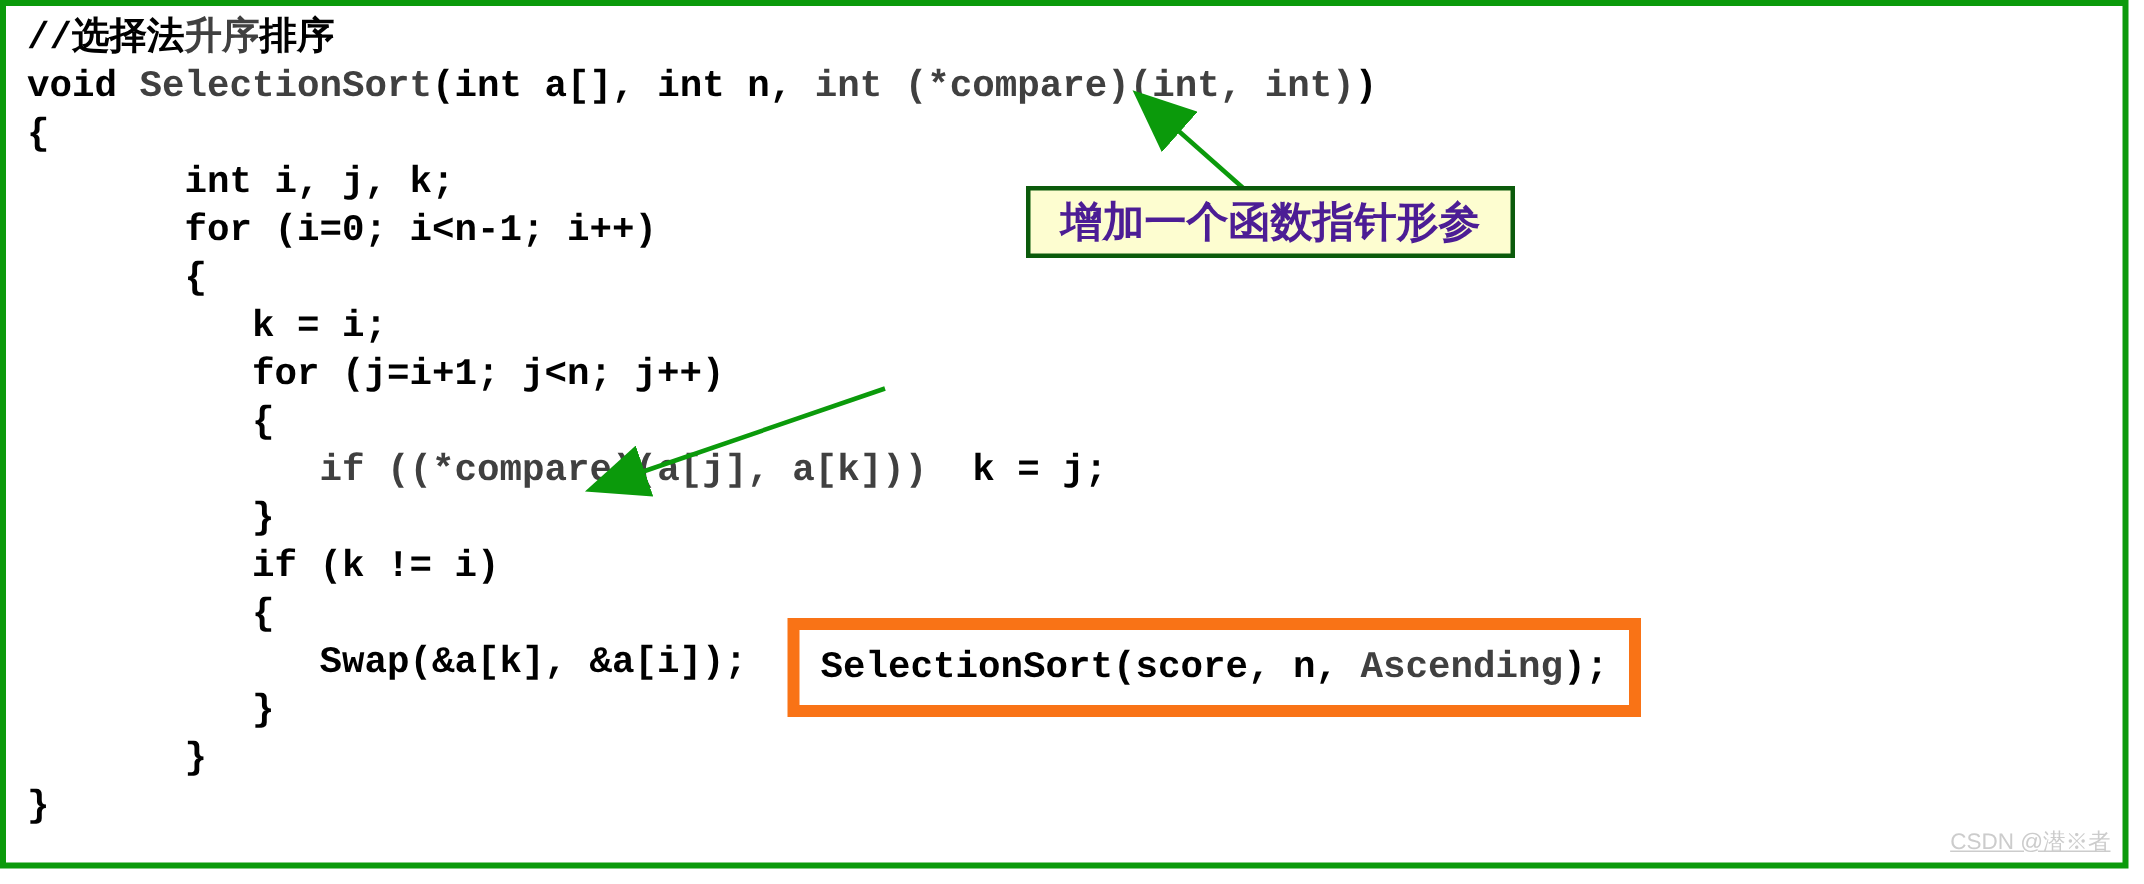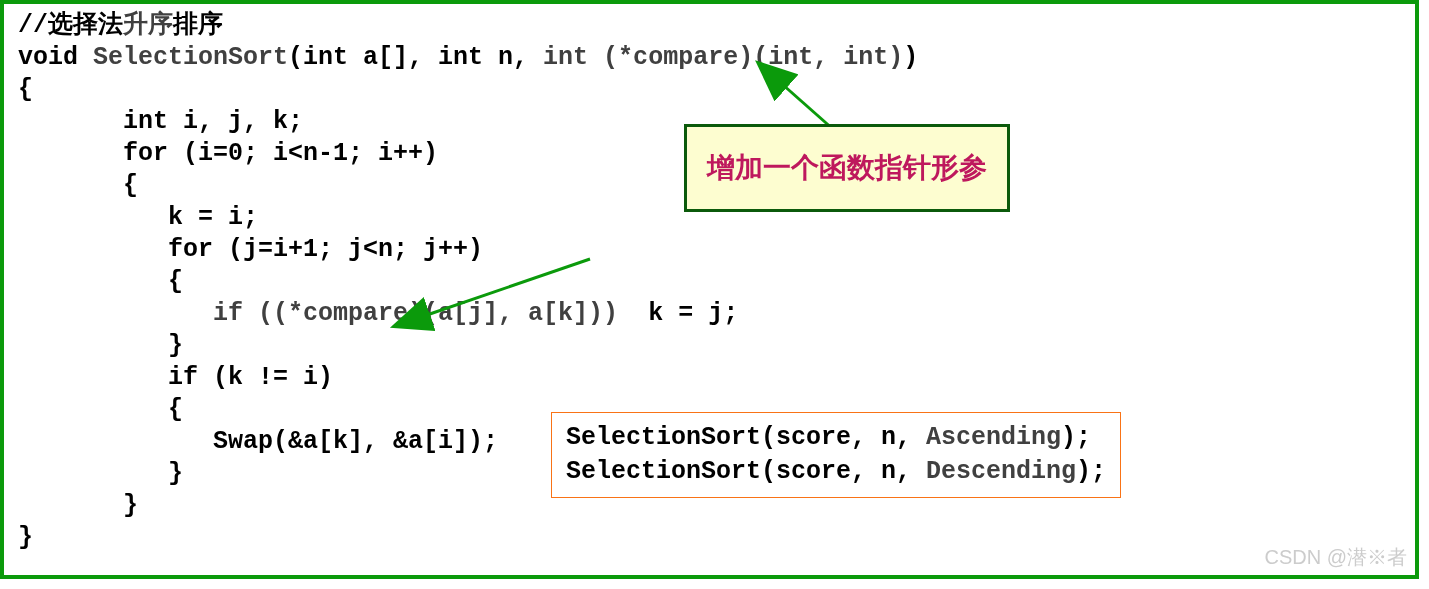--- a/index.html
+++ b/index.html
@@ -27,47 +27,47 @@
   }
   .code pre {
     margin: 0;
     font-family: inherit;
   }
   .kw-red { color: #404040; }
   .callout {
     position: absolute;
     background: #fdfdd0;
     border: 3px solid #0b5a0b;
-    padding: 22px 20px;
+    padding: 2px 20px;
     font-family: "Microsoft YaHei", sans-serif;
     font-weight: bold;
-    color: #be185d;
+    color: #4c1d95;
     font-size: 28px;
   }
   .callout1 { top: 120px; left: 680px; }
   .callout2 { top: 215px; left: 580px; }
   .example-box {
     position: absolute;
     top: 408px;
     left: 521px;
-    border: 1px solid #f97316;
+    border: 8px solid #f97316;
     padding: 8px 14px;
     font-size: 25px;
     line-height: 34px;
     font-weight: bold;
     font-family: "Courier New", monospace;
-    margin-left: 26px;
   }
   .watermark {
     position: absolute;
     bottom: 4px;
     right: 8px;
     color: #ccc;
-    font-size: 20px;
+    font-size: 15px;
     font-family: sans-serif;
+    text-decoration: underline;
   }
   svg.arrows {
     position: absolute;
     top: 0;
     left: 0;
     pointer-events: none;
   }
 </style>
 </head>
 <body>
@@ -103,19 +103,16 @@
     <line x1="830" y1="126" x2="778" y2="80" stroke="#0b9a0b" stroke-width="3" marker-end="url(#ah)"></line>
     <line x1="586" y1="255" x2="420" y2="312" stroke="#0b9a0b" stroke-width="3" marker-end="url(#ah)"></line>
   </svg>
 
   <div class="callout callout1">增加一个函数指针形参</div>
 
   <div class="example-box">
     <div>
       <span>SelectionSort(score, n, </span><span class="kw-red">Ascending</span><span>);</span>
     </div>
-    <div>
-      <span>SelectionSort(score, n, </span><span class="kw-red">Descending</span><span>);</span>
-    </div>
   </div>
 
   <div class="watermark">CSDN @潜※者</div>
 </div>
 
 </body></html>

